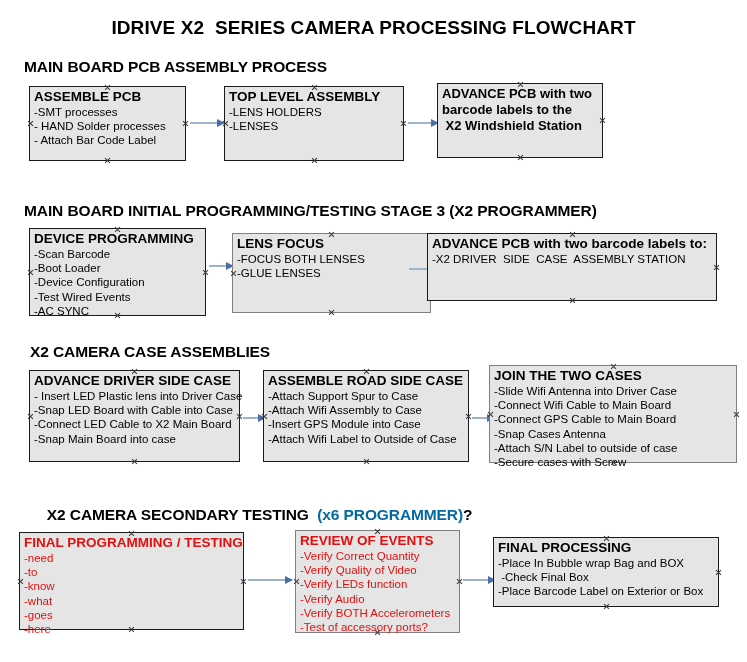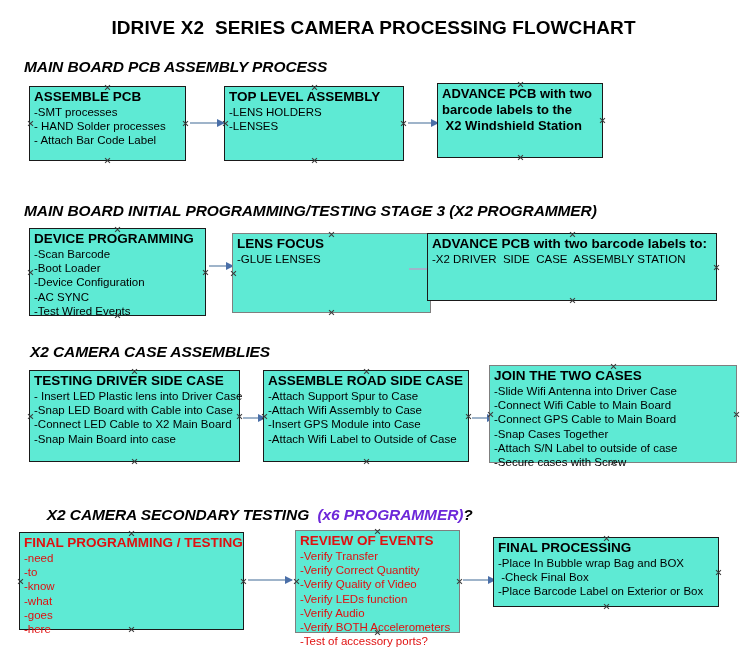--- a/index.html
+++ b/index.html
@@ -37,30 +37,29 @@
     letter-spacing: 0.1px;
     white-space: pre;
   }
 
   .section-title {
     position: absolute;
     font-size: 15.5px;
     font-weight: bold;
     letter-spacing: -0.1px;
     white-space: pre;
-    font-style: italic;
   }
   .section-title .accent {
-    color: #6d28d9;
+    color: #0369a1;
   }
 
   
   .pbox {
     position: absolute;
-    background: #5eead4;
+    background: #e5e5e5;
     border: 1px solid #1a1a1a;
     box-sizing: border-box;
     overflow: visible;
   }
   .pbox.gray-border {
     border: 1.5px solid #7f7f7f;
   }
   .pbox-inner {
     position: absolute;
     left: 4px;
@@ -179,34 +178,35 @@
   </div>
 
   <div class="section-title" style="left:24px; top:202px;">MAIN BOARD INITIAL PROGRAMMING/TESTING STAGE 3 (X2 PROGRAMMER)</div>
 
   <div class="pbox" style="left:29px; top:228px; width:177px; height:88px;">
     <div class="pbox-inner">
       <div class="pbox-head">DEVICE PROGRAMMING</div>
       <div class="pbox-line">-Scan Barcode</div>
       <div class="pbox-line">-Boot Loader</div>
       <div class="pbox-line">-Device Configuration</div>
+      <div class="pbox-line">-Test Wired Events</div>
       <div class="pbox-line">-AC SYNC</div>
-      <div class="pbox-line">-Test Wired Events</div>
     </div>
     <span class="xmark" style="left:50%; top:0;"></span>
     <span class="xmark" style="left:50%; top:100%;"></span>
     <span class="xmark" style="left:0;   top:50%;"></span>
     <span class="xmark" style="left:100%;top:50%;"></span>
   </div>
 
   <div class="conn" style="left:209px; top:265px; width:24px;"></div>
 
   <div class="pbox gray-border" style="left:232px; top:233px; width:199px; height:80px;">
     <div class="pbox-inner">
       <div class="pbox-head">LENS FOCUS</div>
+      <div class="pbox-line">-FOCUS BOTH LENSES</div>
       <div class="pbox-line">-GLUE LENSES</div>
     </div>
     <span class="xmark" style="left:50%; top:0;"></span>
     <span class="xmark" style="left:50%; top:100%;"></span>
     <span class="xmark" style="left:0;   top:50%;"></span>
     <span class="xmark" style="left:100%;top:50%;"></span>
   </div>
 
   <div class="conn" style="left:409px; top:268px; width:25px;"></div>
 
@@ -217,21 +217,21 @@
     </div>
     <span class="xmark" style="left:50%; top:0;"></span>
     <span class="xmark" style="left:50%; top:100%;"></span>
     <span class="xmark" style="left:100%;top:50%;"></span>
   </div>
 
   <div class="section-title" style="left:30px; top:343px;">X2 CAMERA CASE ASSEMBLIES</div>
 
   <div class="pbox" style="left:29px; top:370px; width:211px; height:92px;">
     <div class="pbox-inner">
-      <div class="pbox-head">TESTING DRIVER SIDE CASE</div>
+      <div class="pbox-head">ADVANCE DRIVER SIDE CASE</div>
       <div class="pbox-line">- Insert LED Plastic lens into Driver Case</div>
       <div class="pbox-line">-Snap LED Board with Cable into Case</div>
       <div class="pbox-line">-Connect LED Cable to X2 Main Board</div>
       <div class="pbox-line">-Snap Main Board into case</div>
     </div>
     <span class="xmark" style="left:50%; top:0;"></span>
     <span class="xmark" style="left:50%; top:100%;"></span>
     <span class="xmark" style="left:0;   top:50%;"></span>
     <span class="xmark" style="left:100%;top:50%;"></span>
   </div>
@@ -253,21 +253,21 @@
   </div>
 
   <div class="conn" style="left:472px; top:417px; width:22px;"></div>
 
   <div class="pbox gray-border" style="left:489px; top:365px; width:248px; height:98px;">
     <div class="pbox-inner">
       <div class="pbox-head">JOIN THE TWO CASES</div>
       <div class="pbox-line">-Slide Wifi Antenna into Driver Case</div>
       <div class="pbox-line">-Connect Wifi Cable to Main Board</div>
       <div class="pbox-line">-Connect GPS Cable to Main Board</div>
-      <div class="pbox-line">-Snap Cases Together</div>
+      <div class="pbox-line">-Snap Cases Antenna</div>
       <div class="pbox-line">-Attach S/N Label to outside of case</div>
       <div class="pbox-line">-Secure cases with Screw</div>
     </div>
     <span class="xmark" style="left:50%; top:0;"></span>
     <span class="xmark" style="left:50%; top:100%;"></span>
     <span class="xmark" style="left:0;   top:50%;"></span>
     <span class="xmark" style="left:100%;top:50%;"></span>
   </div>
 
   <div class="section-title" style="left:30px; top:488px;">
@@ -288,21 +288,20 @@
     <span class="xmark" style="left:50%; top:100%;"></span>
     <span class="xmark" style="left:0;   top:50%;"></span>
     <span class="xmark" style="left:100%;top:50%;"></span>
   </div>
 
   <div class="conn" style="left:248px; top:579px; width:44px;"></div>
 
   <div class="pbox gray-border red" style="left:295px; top:530px; width:165px; height:103px;">
     <div class="pbox-inner">
       <div class="pbox-head">REVIEW OF EVENTS</div>
-      <div class="pbox-line">-Verify Transfer</div>
       <div class="pbox-line">-Verify Correct Quantity</div>
       <div class="pbox-line">-Verify Quality of Video</div>
       <div class="pbox-line">-Verify LEDs function</div>
       <div class="pbox-line">-Verify Audio</div>
       <div class="pbox-line">-Verify BOTH Accelerometers</div>
       <div class="pbox-line">-Test of accessory ports?</div>
     </div>
     <span class="xmark" style="left:50%; top:0;"></span>
     <span class="xmark" style="left:50%; top:100%;"></span>
     <span class="xmark" style="left:0;   top:50%;"></span>

